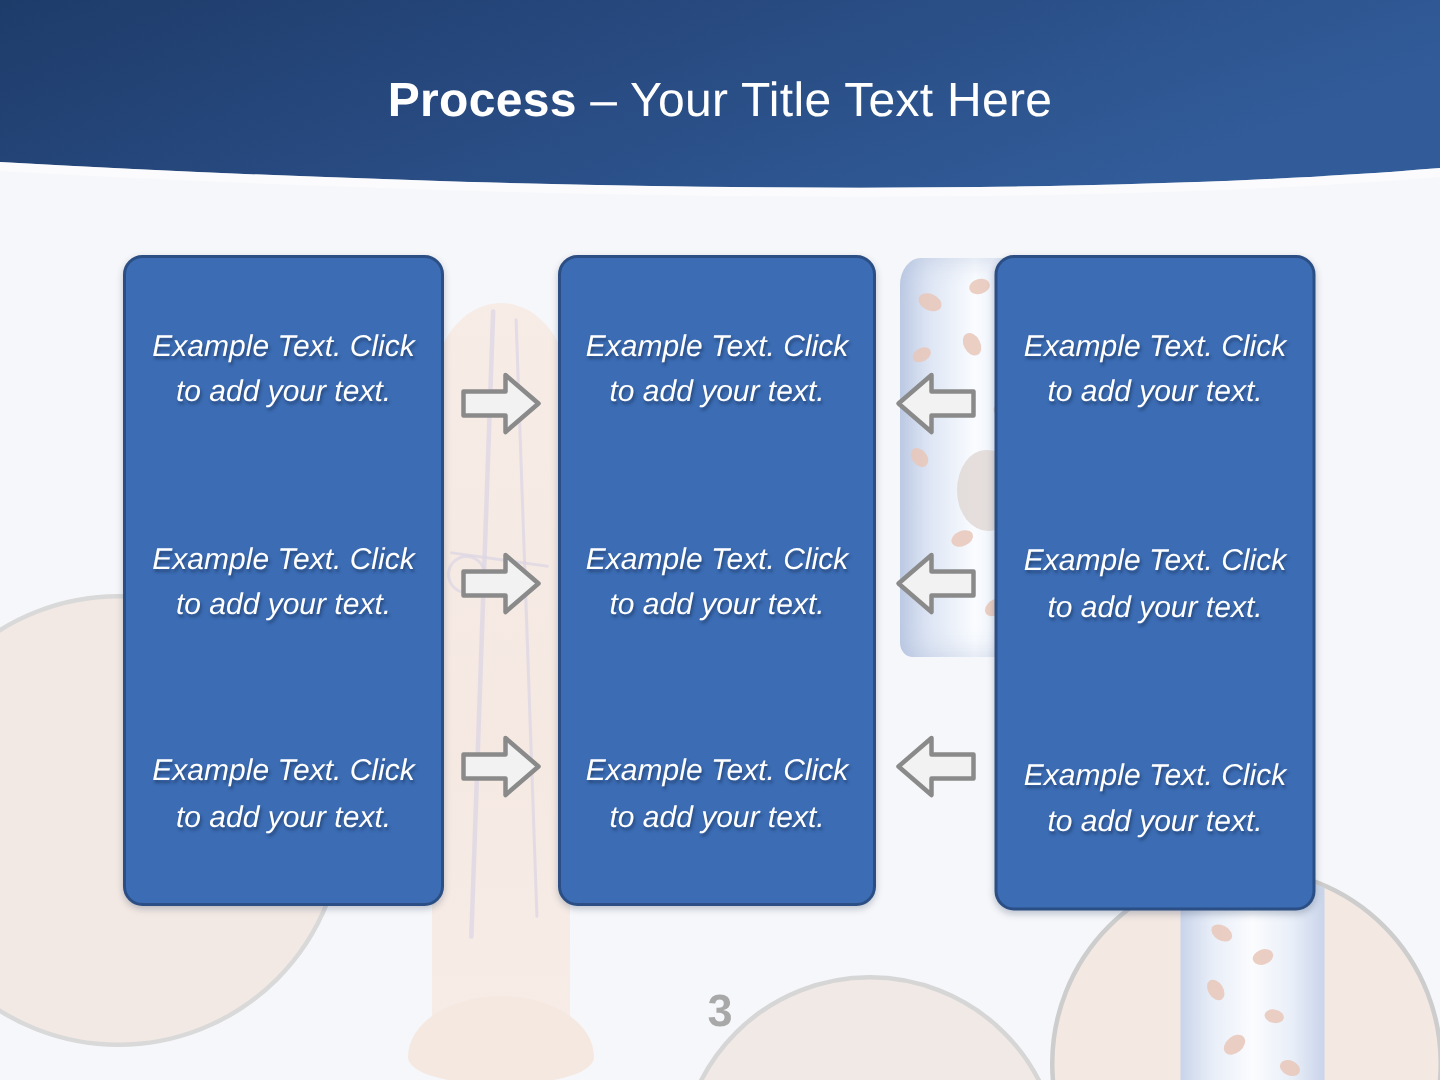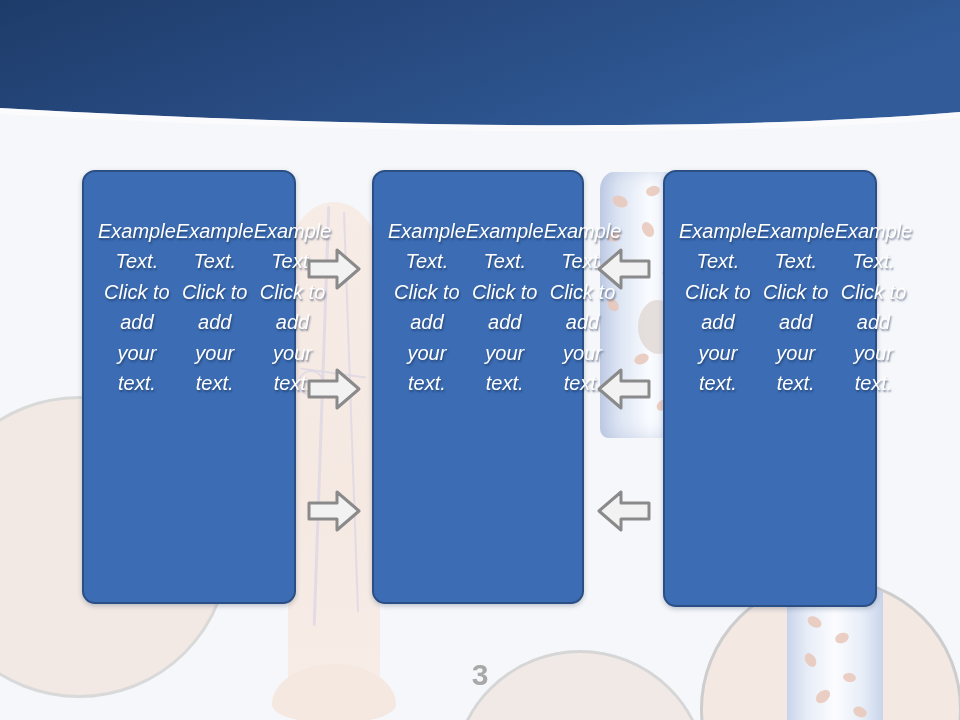--- a/index.html
+++ b/index.html
@@ -161,21 +161,21 @@
 
   
   .pbox {
     position: absolute;
     box-sizing: border-box;
     background: #3b6cb4;
     border: 2px solid #2b4f84;
     border-radius: 13px;
     box-shadow: 0 2px 5px rgba(40,60,95,.28);
     display: flex;
-    flex-direction: row;
+    flex-direction: column;
     justify-content: space-between;
     padding: 44px 14px 42px 14px;
   }
   .pbox.b1 { left: 82px;  top: 170px; width: 214px; height: 434px; }
   .pbox.b2 { left: 372px; top: 170px; width: 212px; height: 434px; }
   .pbox.b3 { left: 663px; top: 170px; width: 214px; height: 437px; }
 
   .ptext {
     font-style: italic;
     font-size: 20px;
@@ -264,20 +264,23 @@
       <defs>
         <linearGradient id="hdr" x1="0" y1="0" x2="1" y2="0.35">
           <stop offset="0%" stop-color="#1e3c6a"></stop>
           <stop offset="45%" stop-color="#27497f"></stop>
           <stop offset="100%" stop-color="#315c99"></stop>
         </linearGradient>
       </defs>
       <path d="M0,0 H960 V112 C720,132 360,128 0,108 Z" fill="url(#hdr)"></path>
       <path d="M0,108 C360,128 720,132 960,112 L960,118 C720,138 360,134 0,114 Z" fill="#ffffff" opacity="0.55"></path>
     </svg>
+    <div class="title">
+      <span class="strong">Process</span><span class="rest"> – Your Title Text Here</span>
+    </div>
   </div>
 
   <div class="pbox b1">
     <div class="ptext">Example Text. Click  to add your text.</div>
     <div class="ptext">Example Text. Click  to add your text.</div>
     <div class="ptext">Example Text. Click  to add your text.</div>
   </div>
 
   <div class="pbox b2">
     <div class="ptext">Example Text. Click  to add your text.</div>

